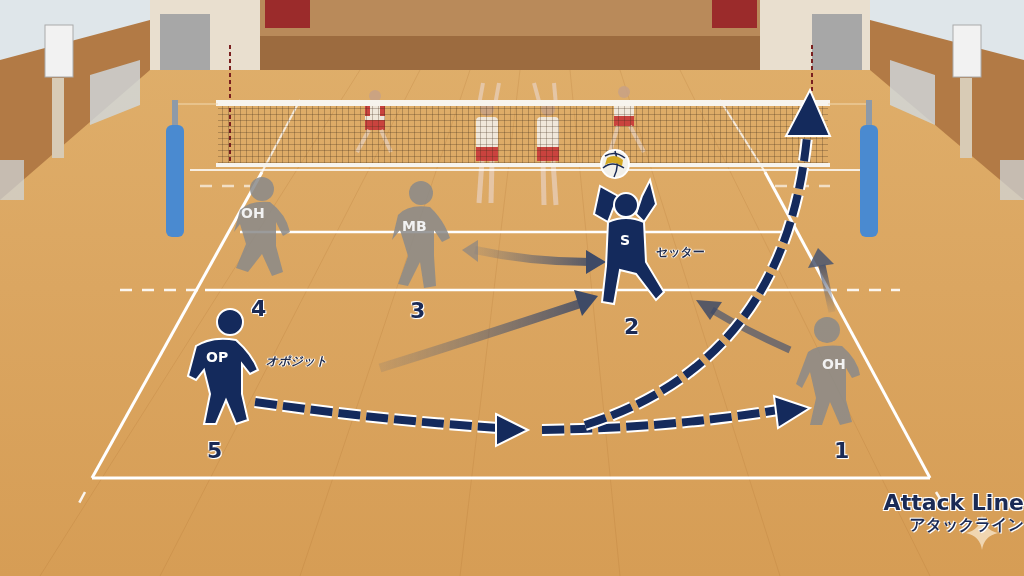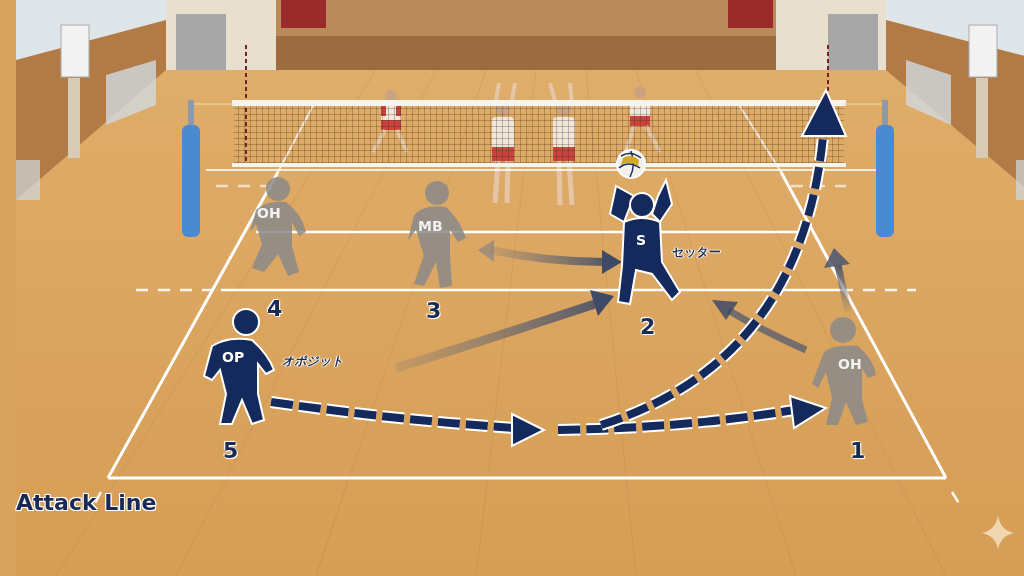--- a/index.html
+++ b/index.html
@@ -1,17 +1,17 @@
 <!DOCTYPE html>
 <html><head>
 <meta charset="utf-8">
 <style>
   html,body{margin:0;padding:0;}
   body{width:1024px;height:576px;overflow:hidden;position:relative;font-family:"DejaVu Sans","Liberation Sans",sans-serif;background:#d9a55e;}
-  #scene{position:absolute;left:16px;top:0;width:860px;height:576px;}
+  #scene{position:absolute;left:0;top:0;width:860px;height:576px;}
   .lbl{position:absolute;font-weight:bold;white-space:nowrap;}
   .pos-num{font-size:22px;color:#1a2a55;text-shadow:0 0 2px #fff,0 0 2px #fff,1px 1px 0 #fff,-1px -1px 0 #fff;}
   .jp{font-size:12px;color:#1f2a4a;text-shadow:0 0 2px #fff,0 0 2px #fff,1px 0 0 #fff,-1px 0 0 #fff;}
   .role{font-size:14px;color:#fff;}
   .role.ghost{color:#f2f2f2;}
   #title-en{font-size:22px;color:#1a2a55;text-shadow:0 0 2px #fff,1px 1px 0 #fff,-1px -1px 0 #fff,1px -1px 0 #fff,-1px 1px 0 #fff;}
   #title-jp{font-size:16px;color:#1a2a55;text-shadow:0 0 2px #fff,1px 1px 0 #fff,-1px -1px 0 #fff;}
 </style>
 </head>
 <body>
@@ -212,16 +212,17 @@
 
   <span class="lbl jp" style="left:656px;top:244px;">セッター</span>
   <span class="lbl jp" style="left:266px;top:353px;font-style:italic;">オポジット</span>
 
   <span class="lbl pos-num" style="left:251px;top:296px;">4</span>
   <span class="lbl pos-num" style="left:410px;top:298px;">3</span>
   <span class="lbl pos-num" style="left:624px;top:314px;">2</span>
   <span class="lbl pos-num" style="left:207px;top:438px;">5</span>
   <span class="lbl pos-num" style="left:834px;top:438px;">1</span>
 
-  <div style="position:absolute;left:0;width:1024px;top:490px;text-align:left;">
+  <div style="position:absolute;left:0;width:1024px;top:490px;text-align:right;">
     <div id="title-en" style="font-weight:bold;">Attack Line</div>
+    <div id="title-jp" style="font-weight:bold;margin-top:0px;">アタックライン</div>
   </div>
 </div>
 
 </body></html>

